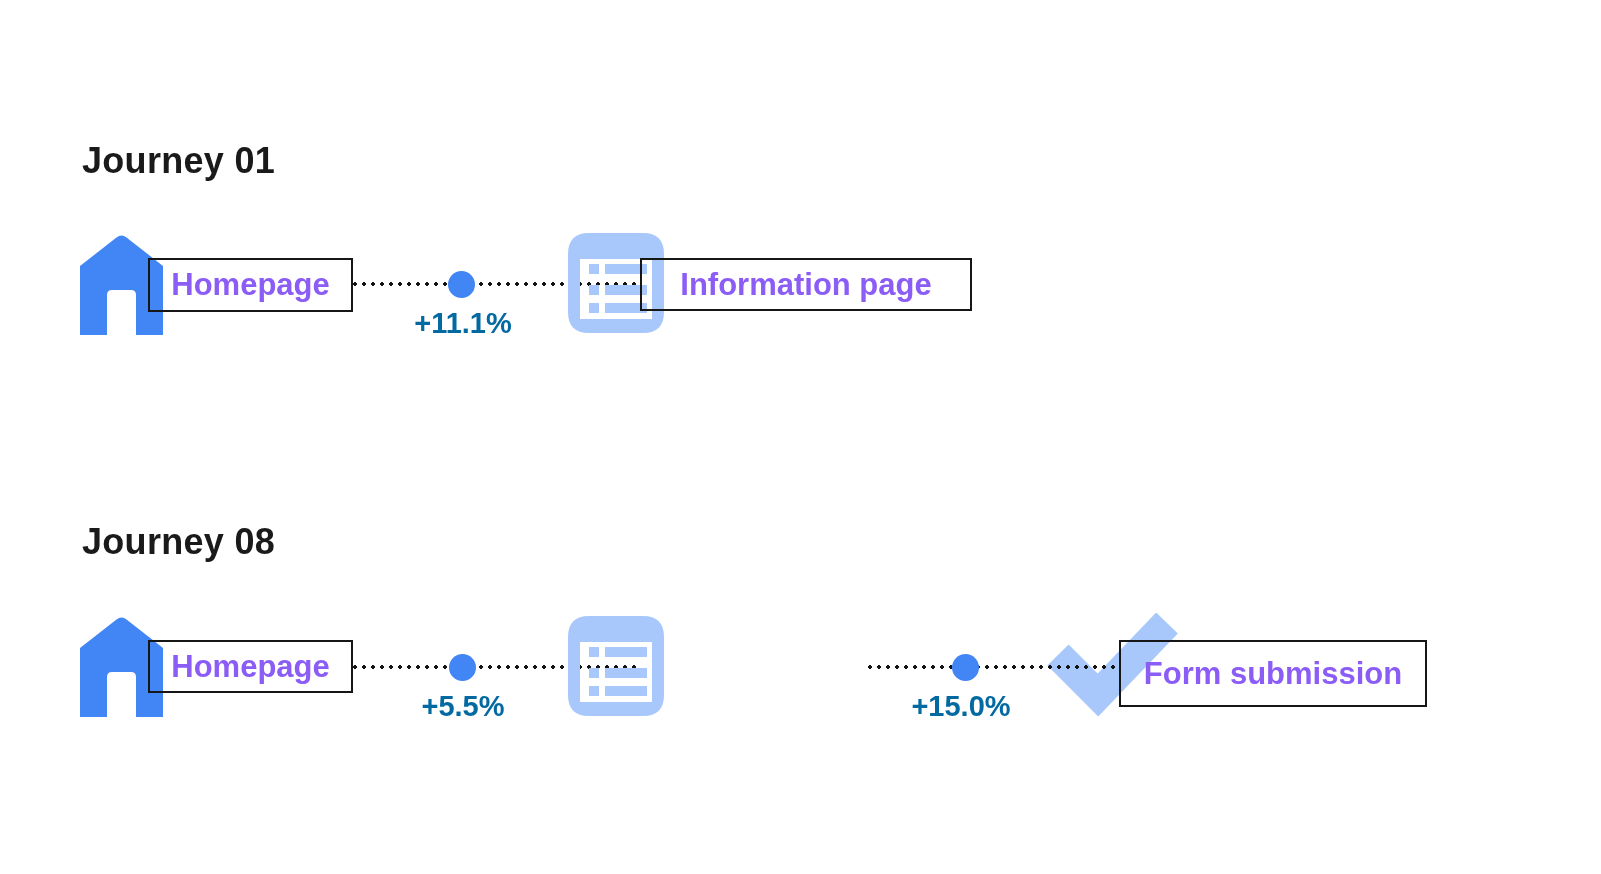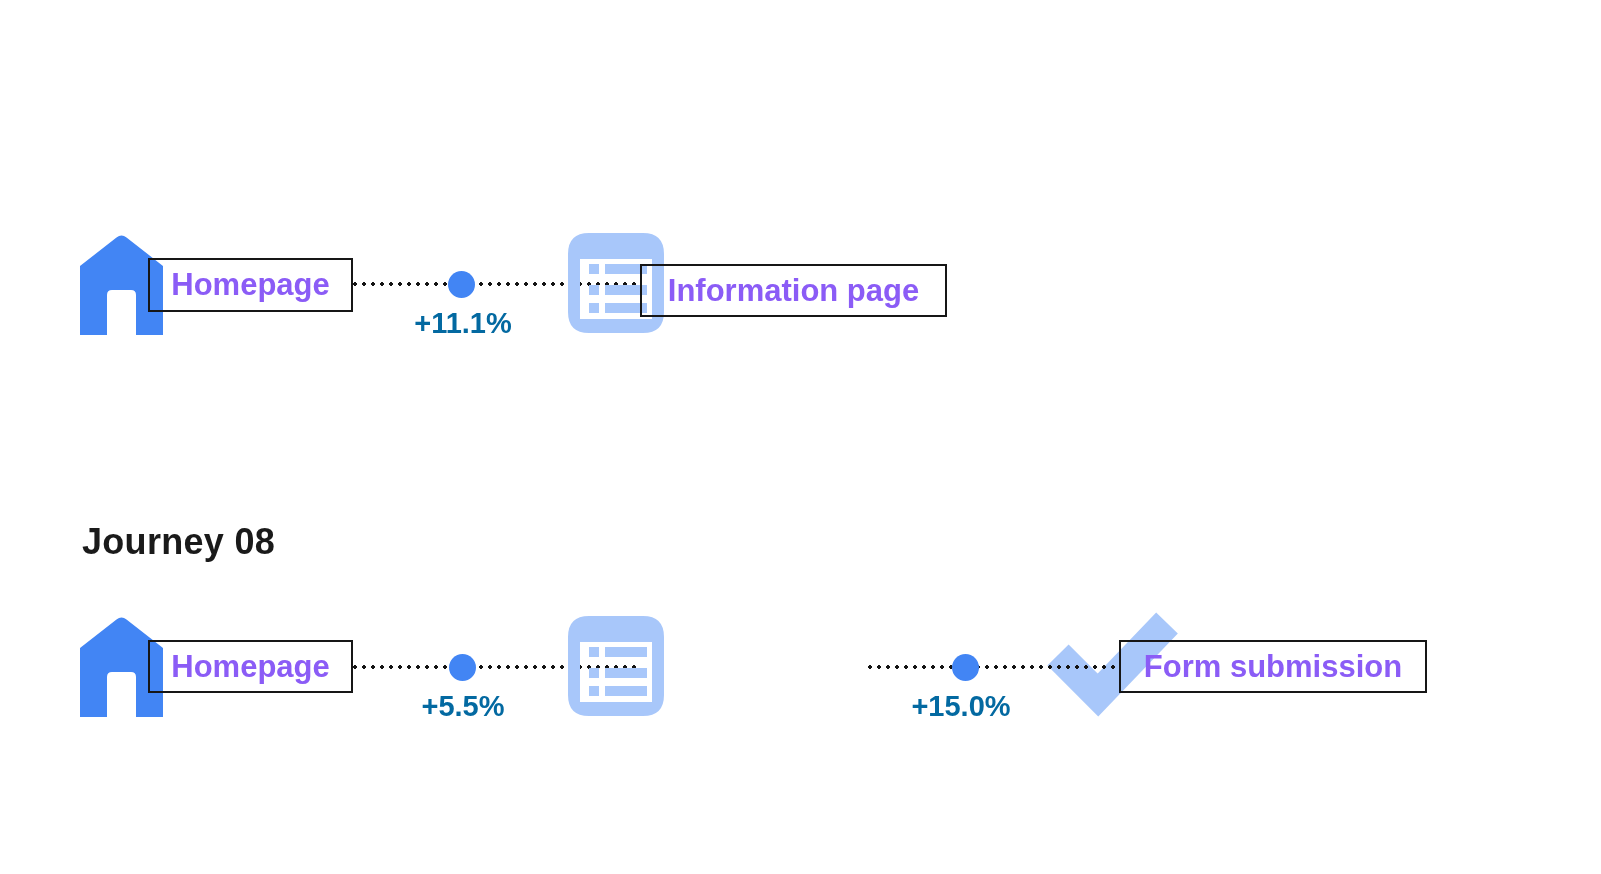--- a/index.html
+++ b/index.html
@@ -64,20 +64,21 @@
   }
   .icon { position: absolute; z-index: 4; }
   .icon-behind { position: absolute; z-index: 1; }
   svg { display: block; overflow: visible; }
 </style>
 </head>
 <body>
 
 <div class="canvas">
 
+  <div class="jtitle" style="left:82px; top:140px;">Journey 01</div>
 
   <div class="dotline" style="left:353px; top:282px; width:287px;"></div>
 
   <div class="icon" style="left:78px; top:233px;">
     <svg width="87" height="102" viewBox="0 0 87 102">
       <path d="M2 33 L38.5 4.5 Q43.5 0.5 48.5 4.5 L85 33 L85 102 L58 102 L58 62 Q58 57 53 57 L34 57 Q29 57 29 62 L29 102 L2 102 Z" fill="#4285F4"></path>
     </svg>
   </div>
 
   <div class="icon" style="left:568px; top:233px;">
@@ -90,21 +91,21 @@
           <rect x="37" y="52" width="42" height="10"></rect>
         <rect x="21" y="70" width="10" height="10"></rect>
           <rect x="37" y="70" width="42" height="10"></rect>
       </g>
     </svg>
   </div>
 
   <div class="lbox" style="left:148px; top:258px; width:205px; height:54px;">
     <span>Homepage</span>
   </div>
-  <div class="lbox" style="left:640px; top:264px; width:307px; height:53px;">
+  <div class="lbox" style="left:640px; top:258px; width:332px; height:53px;">
     <span>Information page</span>
   </div>
 
   <div class="bluedot" style="left:448px; top:271px;"></div>
   <div class="delta" style="left:393px; top:307px;">+11.1%</div>
 
   <div class="jtitle" style="left:82px; top:521px;">Journey 08</div>
 
   <div class="icon-behind" style="left:1045px; top:611px;">
     <svg width="135" height="106" viewBox="0 0 135 106">
@@ -131,21 +132,21 @@
           <rect x="37" y="52" width="42" height="10"></rect>
         <rect x="21" y="70" width="10" height="10"></rect>
           <rect x="37" y="70" width="42" height="10"></rect>
       </g>
     </svg>
   </div>
 
   <div class="lbox" style="left:148px; top:640px; width:205px; height:53px;">
     <span>Homepage</span>
   </div>
-  <div class="lbox" style="left:1119px; top:640px; width:308px; height:53px;">
+  <div class="lbox" style="left:1119px; top:640px; width:308px; height:67px;">
     <span>Form submission</span>
   </div>
 
   <div class="bluedot" style="left:449px; top:654px;"></div>
   <div class="bluedot" style="left:952px; top:654px;"></div>
   <div class="delta" style="left:393px; top:690px;">+5.5%</div>
   <div class="delta" style="left:891px; top:690px;">+15.0%</div>
 
 </div>
 

